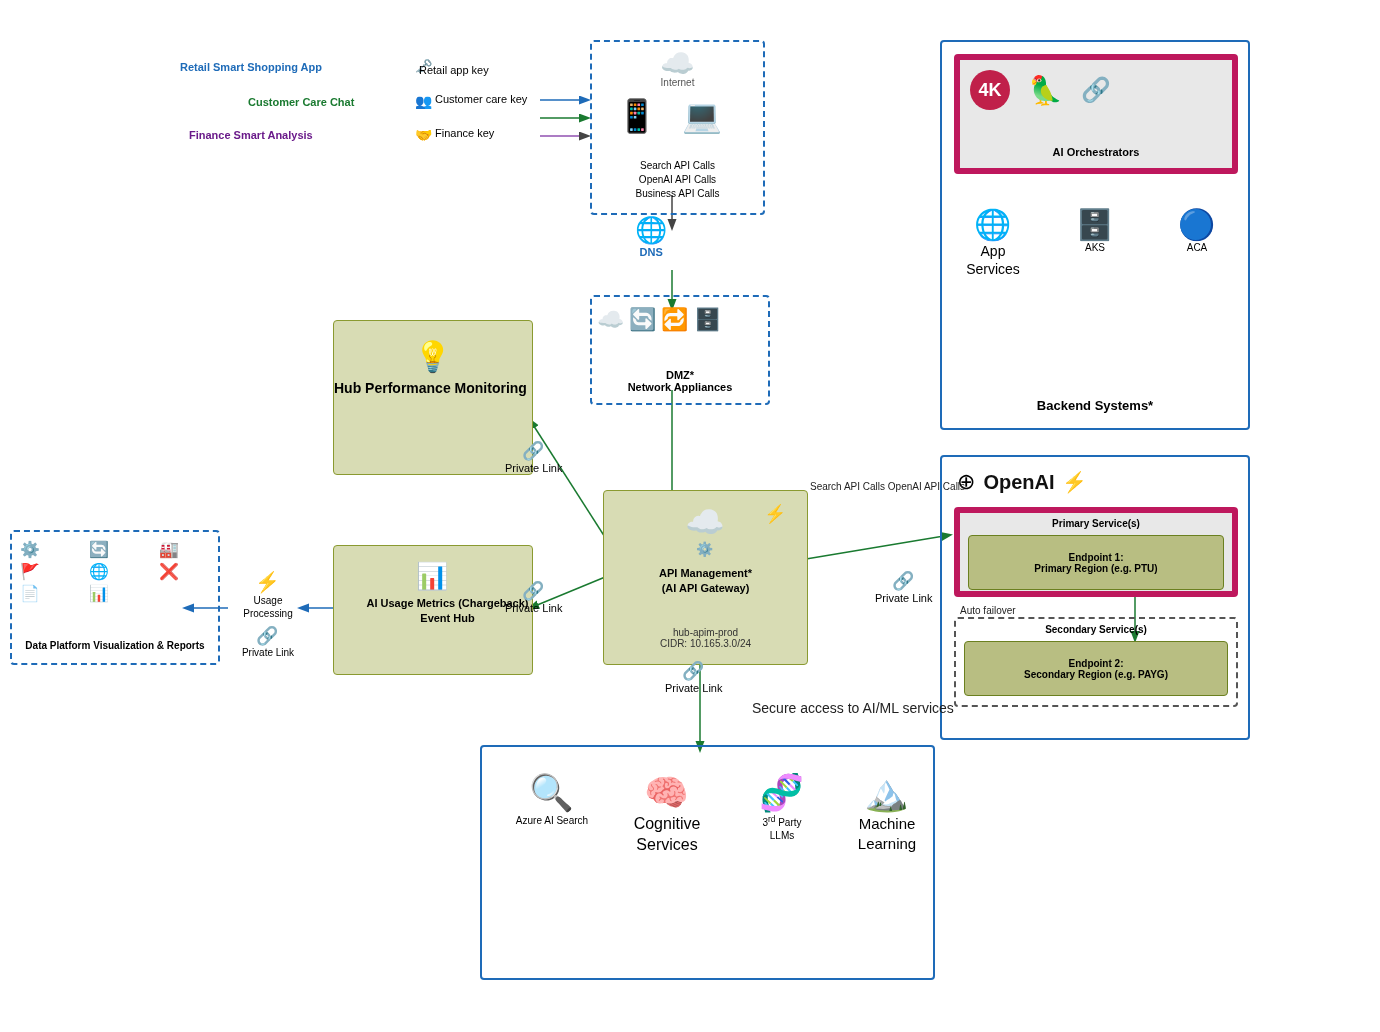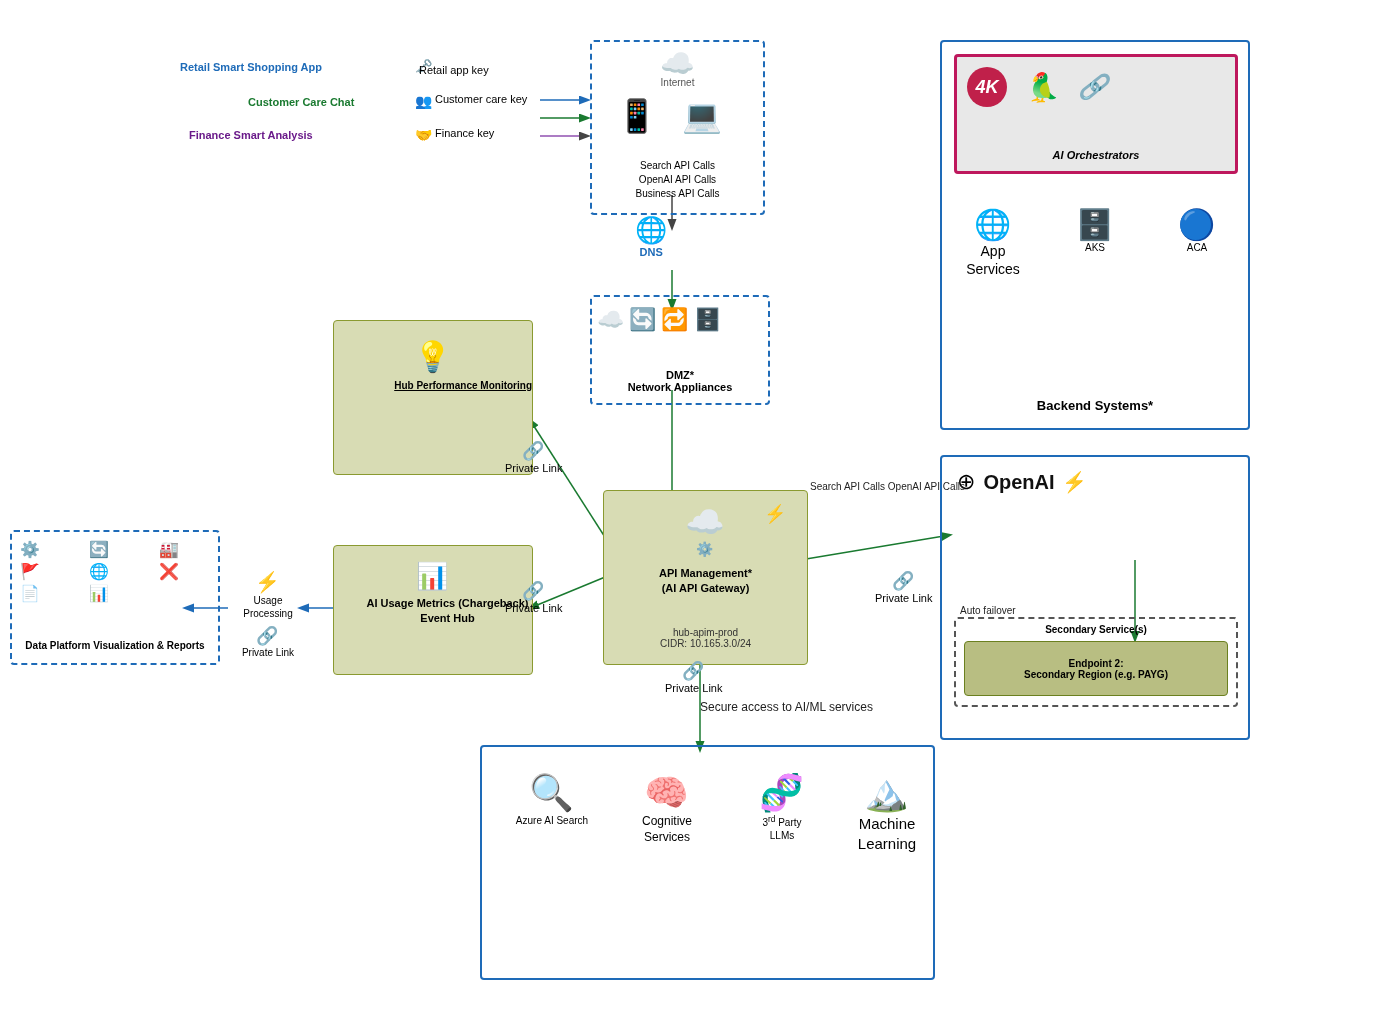--- a/index.html
+++ b/index.html
@@ -37,23 +37,22 @@
     }
     .box-olive {
       border: 1px solid #8a9a30;
       background: #d8dcb4;
     }
     .box-olive-dark {
       border: 1px solid #6b8020;
       background: #b8be82;
     }
     .box-gray {
-      border: 3px solid #be185d;
+      border: 6px solid #be185d;
       background: #e8e8e8;
-      font-style: italic;
     }
 
     
     svg.arrows {
       position: absolute;
       top: 0; left: 0;
       width: 1380px;
       height: 1032px;
       pointer-events: none;
     }
@@ -224,21 +223,21 @@
     <div style="position:absolute; top:75px; left:0; right:0; text-align:center; font-size:11px; font-weight:bold; line-height:1.4;">
       API Management*<br>(AI API Gateway)
     </div>
     <div style="position:absolute; bottom:15px; left:0; right:0; text-align:center; font-size:10px; color:#333;">
       hub-apim-prod<br>CIDR: 10.165.3.0/24
     </div>
   </div>
 
   <div class="box box-olive" style="left:333px; top:320px; width:200px; height:155px;">
     <div style="position:absolute; top:18px; left:50%; transform:translateX(-50%); font-size:30px; color:#9050b0;">💡</div>
-    <div style="position:absolute; top:58px; left:0; right:0; text-align:right; font-size:10px; font-weight:bold; line-height:1.4;text-decoration:underline;">Hub Performance
+    <div style="position:absolute; top:58px; left:0; right:0; text-align:left; font-size:14px; font-weight:bold; line-height:1.4;">Hub Performance
 Monitoring</div>
   </div>
 
   <div style="position:absolute; top:440px; left:505px; font-size:11px; text-align:center;">
     <div style="font-size:18px; color:#1e6bb8;">🔗</div>
     <div>Private Link</div>
   </div>
 
   <div class="box box-olive" style="left:333px; top:545px; width:200px; height:130px;">
     <div style="position:absolute; top:15px; left:50%; transform:translateX(-50%); font-size:26px; color:#888;">📊</div>
@@ -310,20 +309,26 @@
   </div>
 
   <div class="box box-solid-blue" style="left:940px; top:455px; width:310px; height:285px;">
 
     <div style="position:absolute; top:12px; left:15px; display:flex; align-items:center; gap:8px;">
       <span style="font-size:22px;">⊕</span>
       <span style="font-size:20px; font-weight:700; color:#111;">OpenAI</span>
       <span style="font-size:20px; color:#f0c030;">⚡</span>
     </div>
 
+    <div class="box box-gray" style="left:12px; top:50px; width:284px; height:90px;">
+      <div style="position:absolute; top:5px; left:0; right:0; text-align:center; font-size:10px; font-weight:bold;">Primary Service(s)</div>
+      <div class="box box-olive-dark" style="left:8px; top:22px; right:8px; height:55px;">
+        <div style="position:absolute; top:50%; left:50%; transform:translate(-50%,-50%); text-align:center; font-size:10px; font-weight:bold; white-space:nowrap;">Endpoint 1:<br>Primary Region (e.g. PTU)</div>
+      </div>
+    </div>
 
     <div class="box box-dashed-dark" style="left:12px; top:160px; width:284px; height:90px;">
       <div style="position:absolute; top:5px; left:0; right:0; text-align:center; font-size:10px; font-weight:bold;">Secondary Service(s)</div>
       <div class="box box-olive-dark" style="left:8px; top:22px; right:8px; height:55px;">
         <div style="position:absolute; top:50%; left:50%; transform:translate(-50%,-50%); text-align:center; font-size:10px; font-weight:bold; white-space:nowrap;">Endpoint 2:<br>Secondary Region (e.g. PAYG)</div>
       </div>
     </div>
   </div>
 
   <div style="position:absolute; top:480px; left:810px; font-size:10px; line-height:1.4; color:#222;">
@@ -341,37 +346,37 @@
   <div class="box box-solid-blue" style="left:480px; top:745px; width:455px; height:235px;">
 
     <div style="position:absolute; top:25px; left:25px; text-align:center; width:90px;">
       <div style="font-size:36px; color:#1e6bb8;">🔍</div>
       <div style="font-size:10px; line-height:1.3;">Azure
 AI Search</div>
     </div>
 
     <div style="position:absolute; top:25px; left:140px; text-align:center; width:90px;">
       <div style="font-size:36px; color:#1e6bb8;">🧠</div>
-      <div style="font-size:12px; line-height:1.3;">Cognitive
+      <div style="font-size:16px; line-height:1.3;">Cognitive
 Services</div>
     </div>
 
     <div style="position:absolute; top:25px; left:255px; text-align:center; width:90px;">
       <div style="font-size:36px; color:#1e6bb8;">🧬</div>
       <div style="font-size:10px; line-height:1.3;">3<sup>rd</sup> Party<br>LLMs</div>
     </div>
 
     <div style="position:absolute; top:25px; left:360px; text-align:center; width:90px;">
       <div style="font-size:36px; color:#1e8a50;">🏔️</div>
       <div style="font-size:15px; line-height:1.3;">Machine
 Learning</div>
     </div>
   </div>
 
   <div style="position:absolute; top:660px; left:665px; text-align:center;">
     <div style="font-size:18px; color:#1e6bb8;">🔗</div>
     <div style="font-size:11px;">Private Link</div>
   </div>
 
-  <div style="position:absolute; top:700px; left:700px; font-size:12px; text-align:left; color:#222;">Secure access to
+  <div style="position:absolute; top:700px; left:752px; font-size:14px; text-align:left; color:#222;">Secure access to
 AI/ML services</div>
 
 </div>
 
 </body></html>

